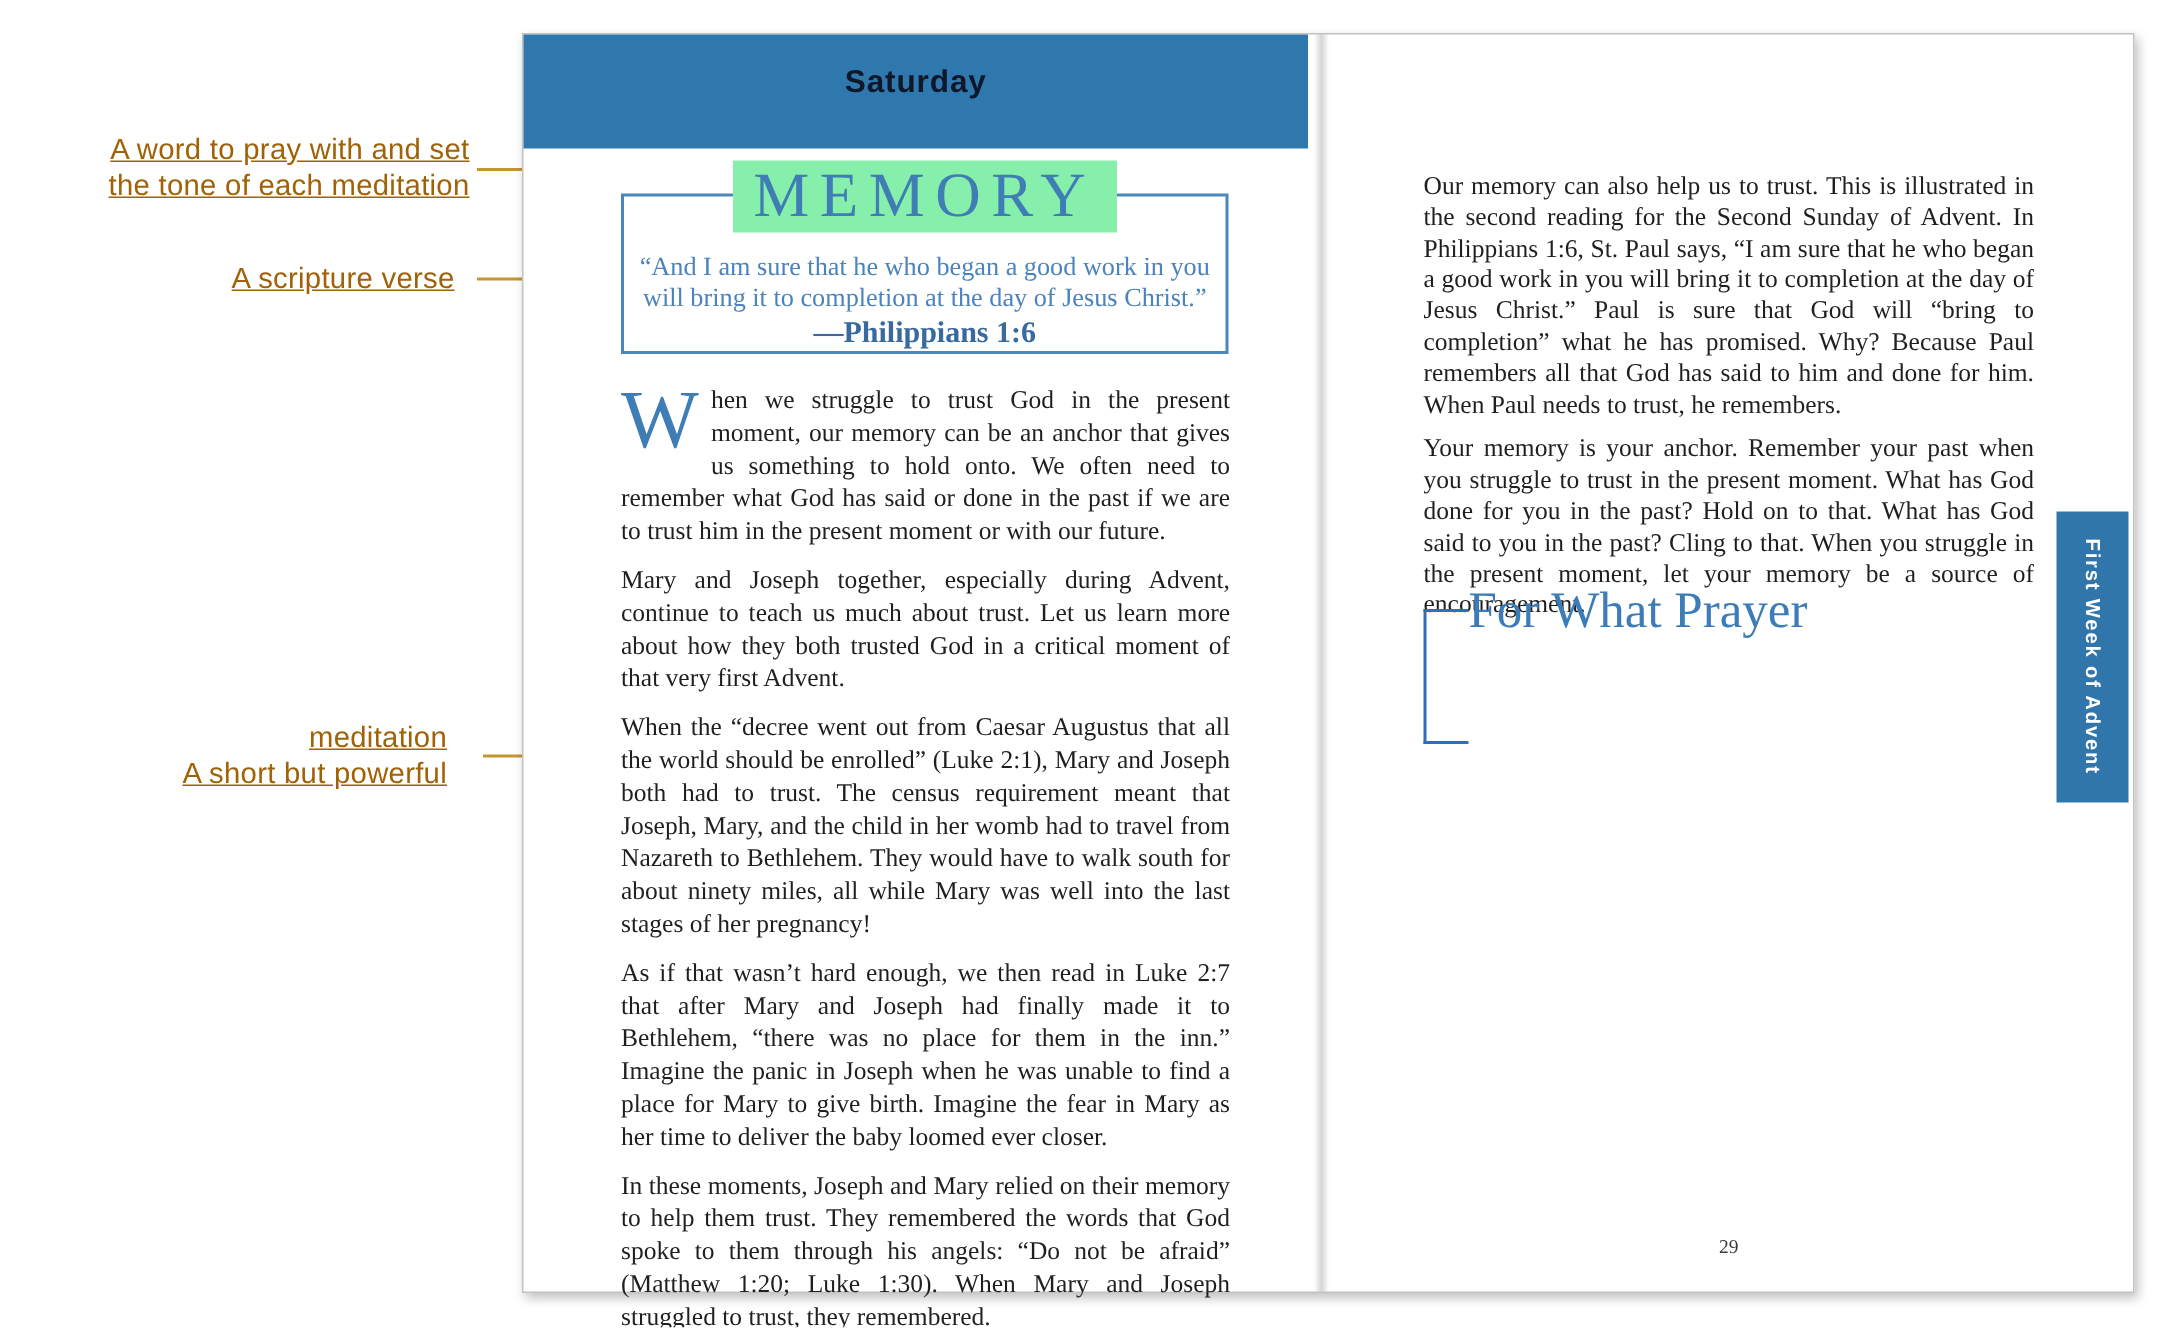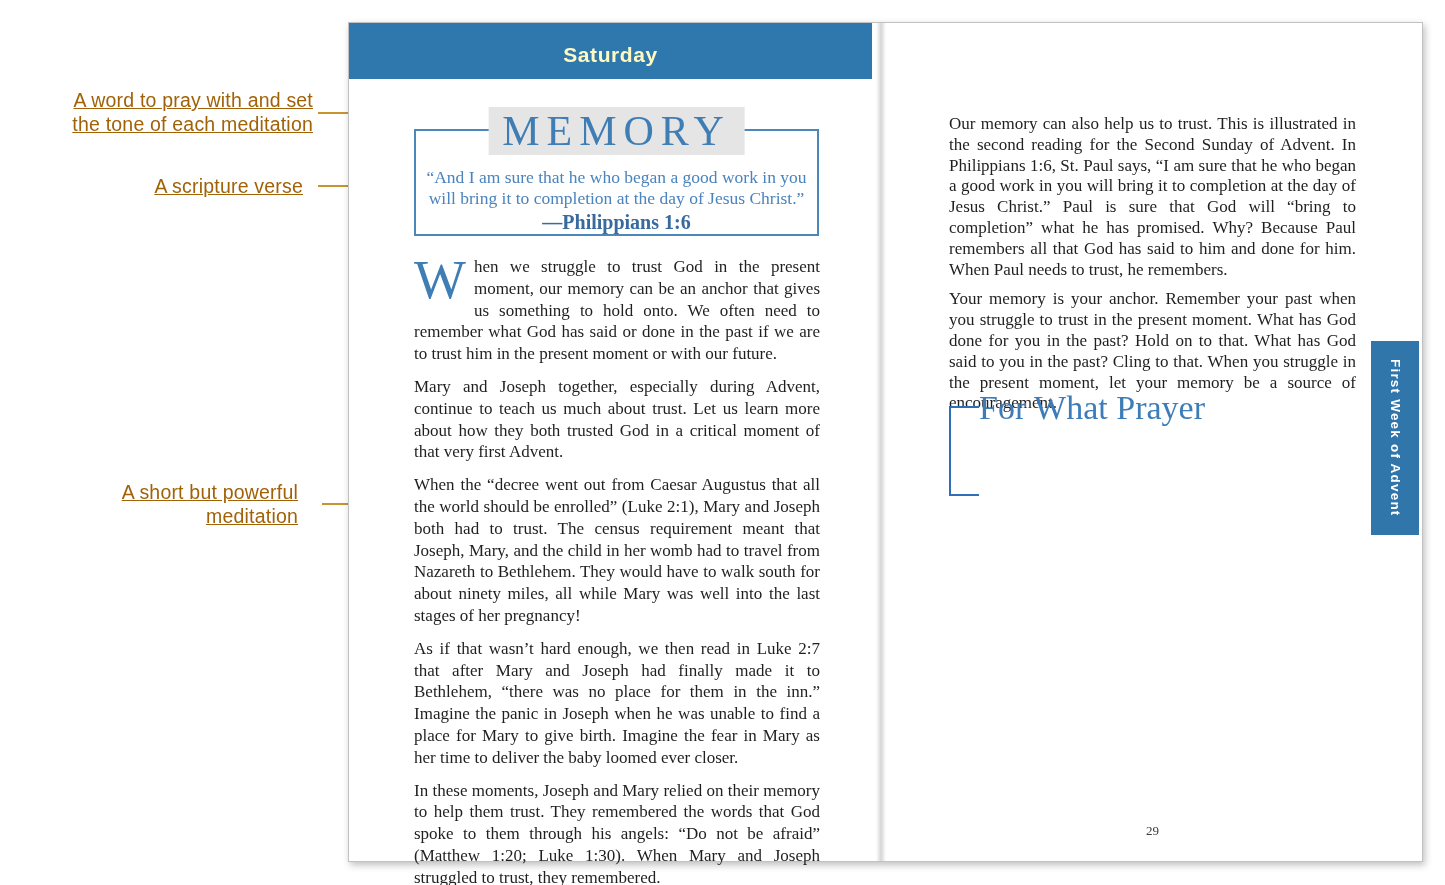--- a/index.html
+++ b/index.html
@@ -14,27 +14,27 @@
 
   
   .spread{position:absolute;left:348px;top:22px;width:1073px;height:838px;background:#ffffff;
           border:1px solid #c2c2c2;box-shadow:2px 3px 7px rgba(0,0,0,.25);}
   .page-left{position:absolute;left:0;top:0;width:532px;height:100%;}
   .page-right{position:absolute;left:534px;top:0;width:539px;height:100%;}
   .gutter{position:absolute;left:527px;top:0;width:10px;height:100%;
           background:linear-gradient(90deg,rgba(0,0,0,0) 0%,rgba(0,0,0,.16) 50%,rgba(0,0,0,0) 100%);}
 
   
-  .day-header{position:absolute;left:0;top:0;width:523px;height:56px;background:#2f78ad;
-              color:#fef9c3;font-weight:bold;font-size:21px;letter-spacing:.6px;
+  .day-header{position:absolute;left:0;top:0;width:523px;height:76px;background:#2f78ad;
+              color:#0f172a;font-weight:bold;font-size:21px;letter-spacing:.6px;
               text-align:center;line-height:64px;}
   .title-box{position:absolute;left:65px;top:106px;width:401px;height:103px;
              border:2px solid #4c87bb;}
   .word-title{position:absolute;left:50%;top:0;transform:translate(-50%,-50%);
-              background:#e5e5e5;padding:0 14px;white-space:nowrap;
+              background:#86efac;padding:0 14px;white-space:nowrap;
               font-family:"Liberation Serif",serif;font-size:42px;letter-spacing:7px;
               color:#3f7db5;}
   .verse{position:absolute;left:0;right:0;top:36px;text-align:center;
          font-family:"Liberation Serif",serif;font-size:17.5px;line-height:21px;color:#4a83bd;}
   .verse-attr{margin-top:3px;font-weight:bold;font-size:20px;color:#38699f;}
   .bodytext{position:absolute;font-family:"Liberation Serif",serif;color:#1f1f1f;
             text-align:justify;}
   .body-left{left:65px;top:233px;width:406px;font-size:17px;line-height:21.8px;}
   .bodytext p{margin:0 0 11px 0;}
   .dropcap{float:left;font-family:"Liberation Serif",serif;font-size:55px;line-height:42px;
@@ -69,22 +69,22 @@
   <div class="leader" style="left:318px;top:112px;width:146px;"></div>
   <div class="callout" style="left:464px;top:105px;width:13px;height:13px;"></div>
 
   <div class="ann" style="left:40px;top:174px;width:263px;">
     <div>A scripture verse</div>
   </div>
   <div class="leader" style="left:318px;top:185px;width:106px;"></div>
   <div class="callout" style="left:424px;top:177px;width:14px;height:14px;"></div>
 
   <div class="ann" style="left:40px;top:480px;width:258px;">
+    <div>meditation</div>
     <div>A short but powerful</div>
-    <div>meditation</div>
   </div>
   <div class="leader" style="left:322px;top:503px;width:56px;"></div>
   <div class="callout" style="left:378px;top:493px;width:17px;height:17px;"></div>
 
   <div class="spread">
 
     <div class="page-left">
       <div class="day-header">Saturday</div>
 
       <div class="title-box">

